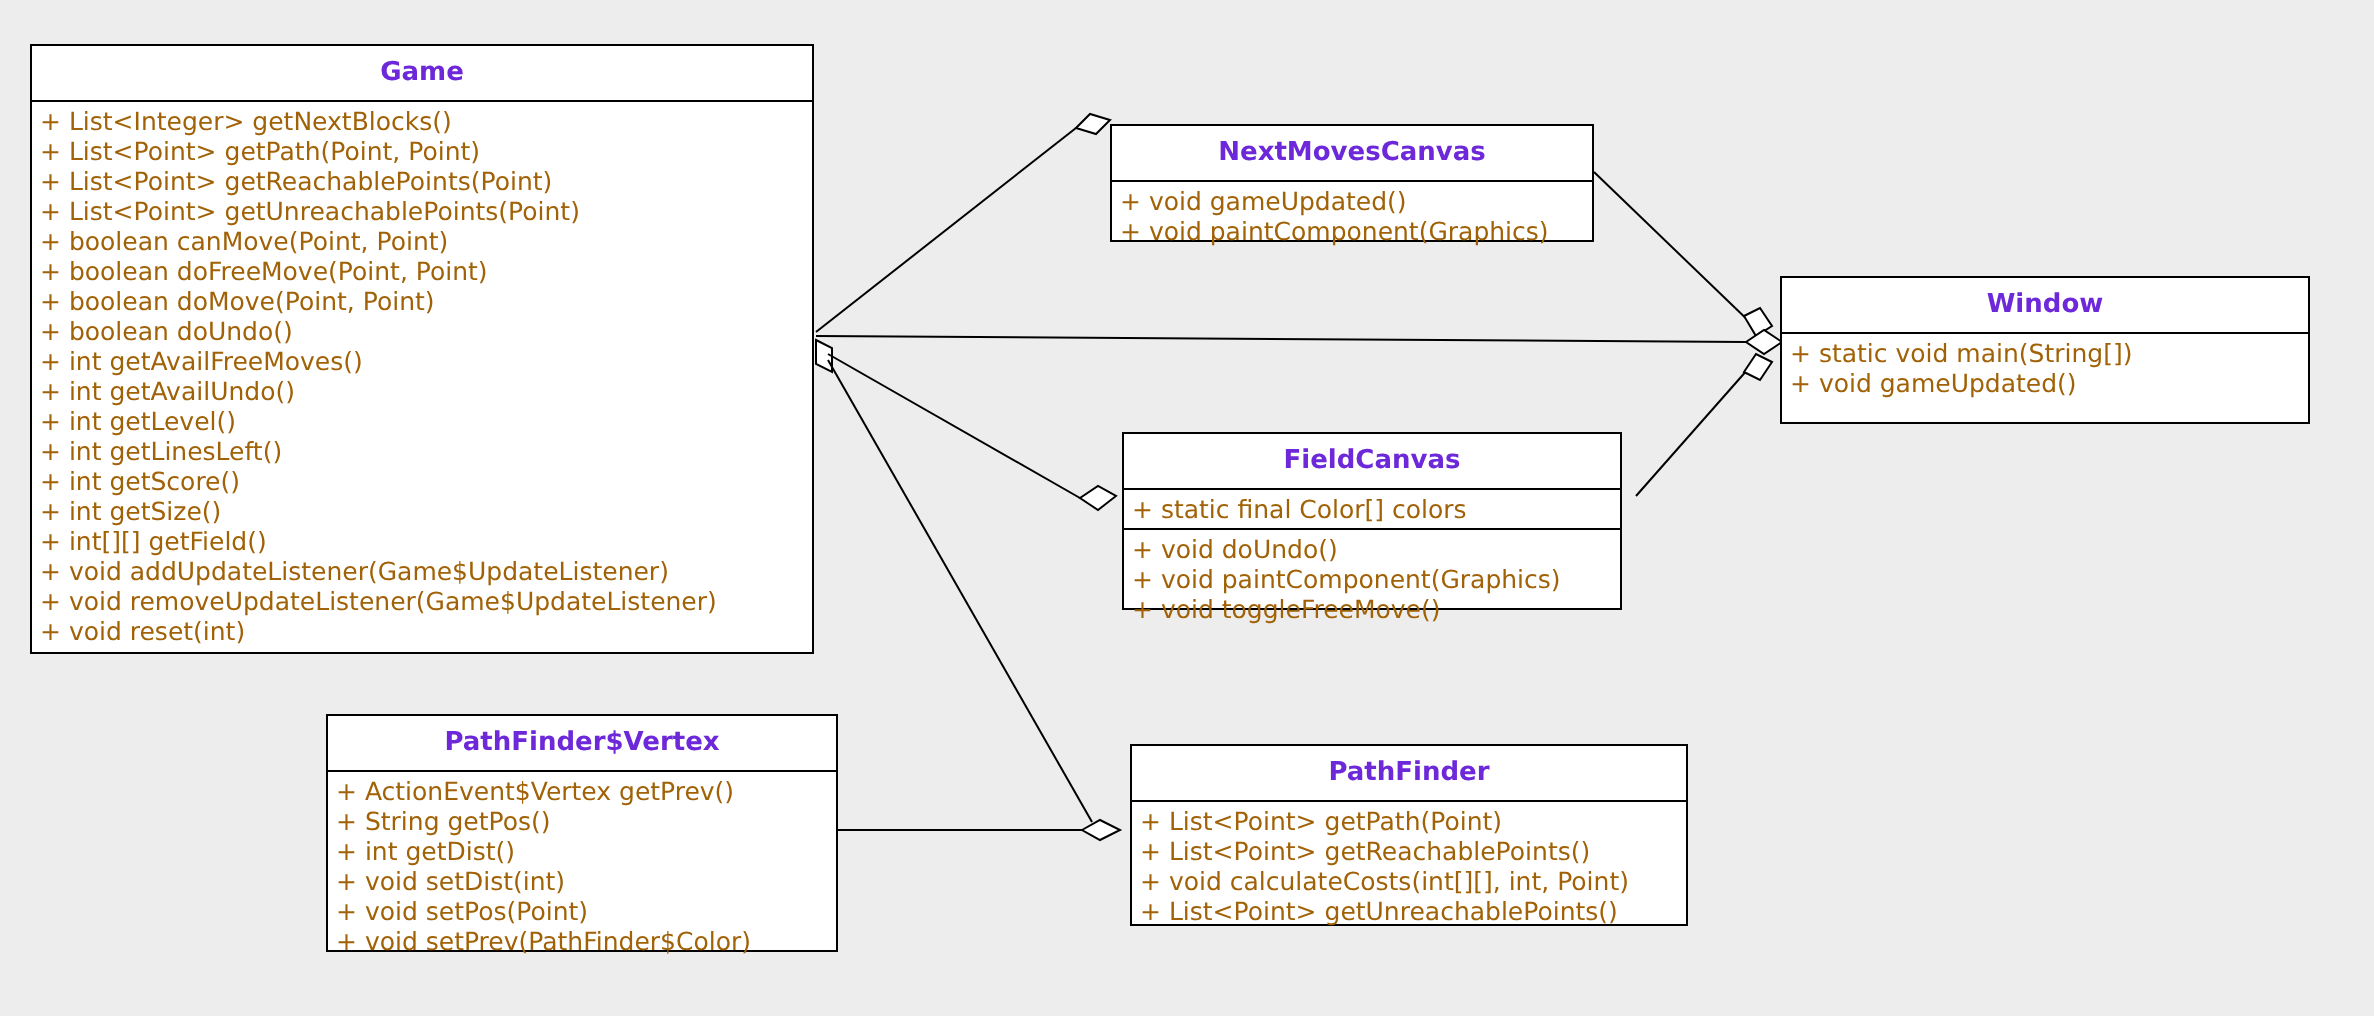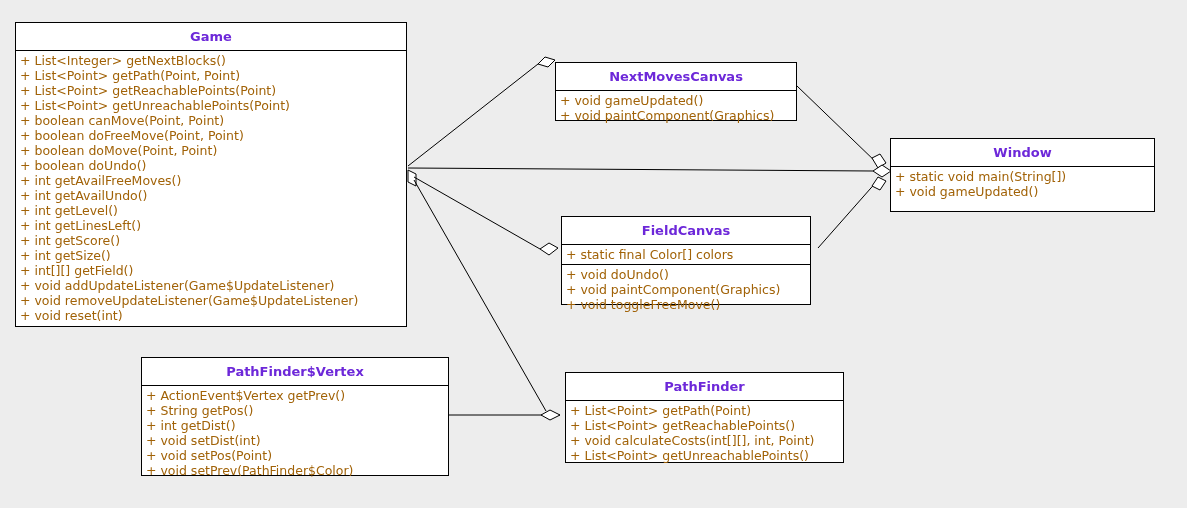--- a/index.html
+++ b/index.html
@@ -138,21 +138,21 @@
     <div class="compartment">
       <div class="member">+ static final Color[] colors</div>
     </div>
     <div class="compartment">
       <div class="member">+ void doUndo()</div>
       <div class="member">+ void paintComponent(Graphics)</div>
       <div class="member">+ void toggleFreeMove()</div>
     </div>
   </div>
 
-  <div class="uml-class" style="left:141px; top:357px; width:308px; height:119px;">
+  <div class="uml-class" style="left:163px; top:357px; width:256px; height:119px;">
     <div class="class-title">PathFinder$Vertex</div>
     <div class="compartment">
       <div class="member">+ ActionEvent$Vertex getPrev()</div>
       <div class="member">+ String getPos()</div>
       <div class="member">+ int getDist()</div>
       <div class="member">+ void setDist(int)</div>
       <div class="member">+ void setPos(Point)</div>
       <div class="member">+ void setPrev(PathFinder$Color)</div>
     </div>
   </div>

